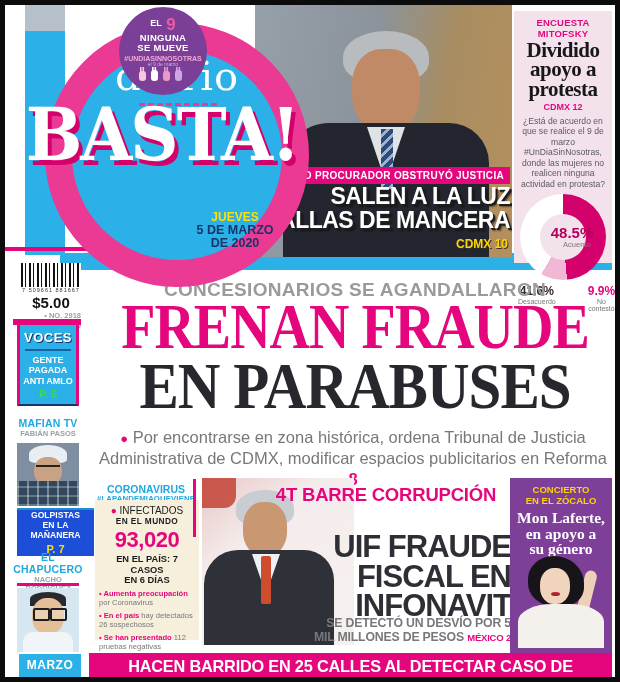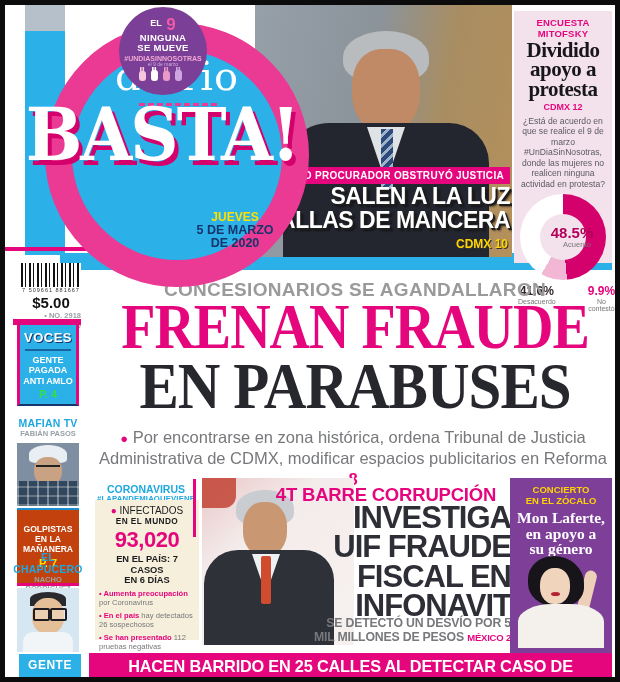--- a/index.html
+++ b/index.html
@@ -92,21 +92,21 @@
   .colauthor{color:#9aa0a6;font-size:7.5px;font-weight:700;line-height:1.2;}
   .col1{left:6px;top:412px;width:74px;}
   .photo1{left:12px;top:438px;width:62px;height:63px;overflow:hidden;background:#7f8ea0;}
   .ph1-shirt{position:absolute;left:0;top:38px;width:62px;height:25px;
      background:#31475e;
      background-image:repeating-linear-gradient(90deg,rgba(255,255,255,.35) 0 2px,transparent 2px 10px),
                       repeating-linear-gradient(0deg,rgba(255,255,255,.25) 0 2px,transparent 2px 9px);}
   .ph1-face{position:absolute;left:17px;top:14px;width:28px;height:28px;border-radius:45%;background:#c9a183;}
   .ph1-helmet{position:absolute;left:12px;top:2px;width:38px;height:18px;border-radius:50% 50% 20% 20%;background:#e8eef2;}
   .ph1-glasses{position:absolute;left:19px;top:22px;width:24px;height:5px;border-top:2px solid #222;}
-  .golpistas{left:12px;top:503px;width:62px;background:#c2410c;padding:15px 1px;box-sizing:border-box;border-top:2px solid #1b8fd0;}
+  .golpistas{left:12px;top:503px;width:77px;background:#1d4ed8;padding:1px 1px;box-sizing:border-box;border-top:2px solid #1b8fd0;}
   .golpistas .v-i{color:#fff;font-size:8.6px;font-weight:900;line-height:1.15;}
   .golpistas .v-p{color:#ffe000;font-size:11px;font-weight:900;margin-top:2px;}
   .col2{left:6px;top:546px;width:74px;}
   .mdiv{left:12px;top:578px;width:62px;height:3px;background:#e5067e;}
   .photo2{left:12px;top:583px;width:62px;height:64px;overflow:hidden;background:#d7e7f2;}
   .ph2-face{position:absolute;left:15px;top:10px;width:32px;height:36px;border-radius:45%;background:#e5bf98;}
   .ph2-hair{position:absolute;left:13px;top:4px;width:36px;height:14px;border-radius:50% 50% 0 0;background:#2a2a2e;}
   .ph2-glasses{position:absolute;left:16px;top:20px;width:13px;height:9px;border:2px solid #1e1e22;border-radius:2px;background:rgba(255,255,255,.25);}
   .ph2-glasses2{position:absolute;left:33px;top:20px;width:13px;height:9px;border:2px solid #1e1e22;border-radius:2px;background:rgba(255,255,255,.25);}
   .ph2-shirt{position:absolute;left:6px;top:44px;width:50px;height:20px;border-radius:10px 10px 0 0;background:#f2f5f7;}
@@ -257,21 +257,21 @@
   <div class="abs deck c">
     <span class="bl">●</span><span> Por encontrarse en zona histórica, ordena Tribunal de Justicia Administrativa de CDMX, modificar espacios publicitarios en Reforma </span><span class="pg">8</span>
   </div>
 
   <div class="abs mbar"></div>
   <div class="abs voces c">
     <div class="v-t">VOCES</div>
     <div class="v-hr"></div>
     <div class="v-i">GENTE PAGADA</div>
     <div class="v-i">ANTI AMLO</div>
-    <div class="v-p">P. 4</div>
+    <div class="v-p">P. 5</div>
   </div>
   <div class="abs col1 c">
     <div class="colname">MAFIAN TV</div>
     <div class="colauthor">FABIÁN PASOS</div>
   </div>
   <div class="abs photo1">
     <div class="ph1-helmet"></div>
     <div class="ph1-face"></div>
     <div class="ph1-glasses"></div>
     <div class="ph1-shirt"></div>
@@ -287,21 +287,21 @@
     <div class="colauthor">RODRÍGUEZ</div>
   </div>
   <div class="abs mdiv"></div>
   <div class="abs photo2">
     <div class="ph2-hair"></div>
     <div class="ph2-face"></div>
     <div class="ph2-glasses"></div>
     <div class="ph2-glasses2"></div>
     <div class="ph2-shirt"></div>
   </div>
-  <div class="abs cdmx c">GENTE</div>
+  <div class="abs cdmx c">MARZO</div>
 
   <div class="abs covid-h c">
     <div class="ch1">CORONAVIRUS</div>
     <div class="ch2">#LAPANDEMIAQUEVIENE</div>
   </div>
   <div class="abs covid c">
     <div class="cv-inf">
       <span class="bl">●</span><span> INFECTADOS</span>
     </div>
     <div class="cv-scope">EN EL MUNDO</div>
@@ -318,21 +318,21 @@
   <div class="abs photo-amlo">
     <div class="a-flag"></div>
     <div class="a-hair"></div>
     <div class="a-face"></div>
     <div class="a-suit"></div>
     <div class="a-shirt"></div>
     <div class="a-tie"></div>
   </div>
   <div class="abs uif-kicker c">4T BARRE CORRUPCIÓN</div>
   <div class="abs uif-h r">
-    <span>INVESTIGA</span><br>
+    <br>
     <span>UIF FRAUDE</span><br>
     <span>FISCAL EN</span><br>
     <span>INFONAVIT</span>
   </div>
   <div class="abs uif-deck r">
     <span>SE DETECTÓ UN DESVÍO POR 5</span><br>
     <span>MIL MILLONES DE PESOS </span><span class="pg">MÉXICO 2</span>
   </div>
 
   <div class="abs concert c">

